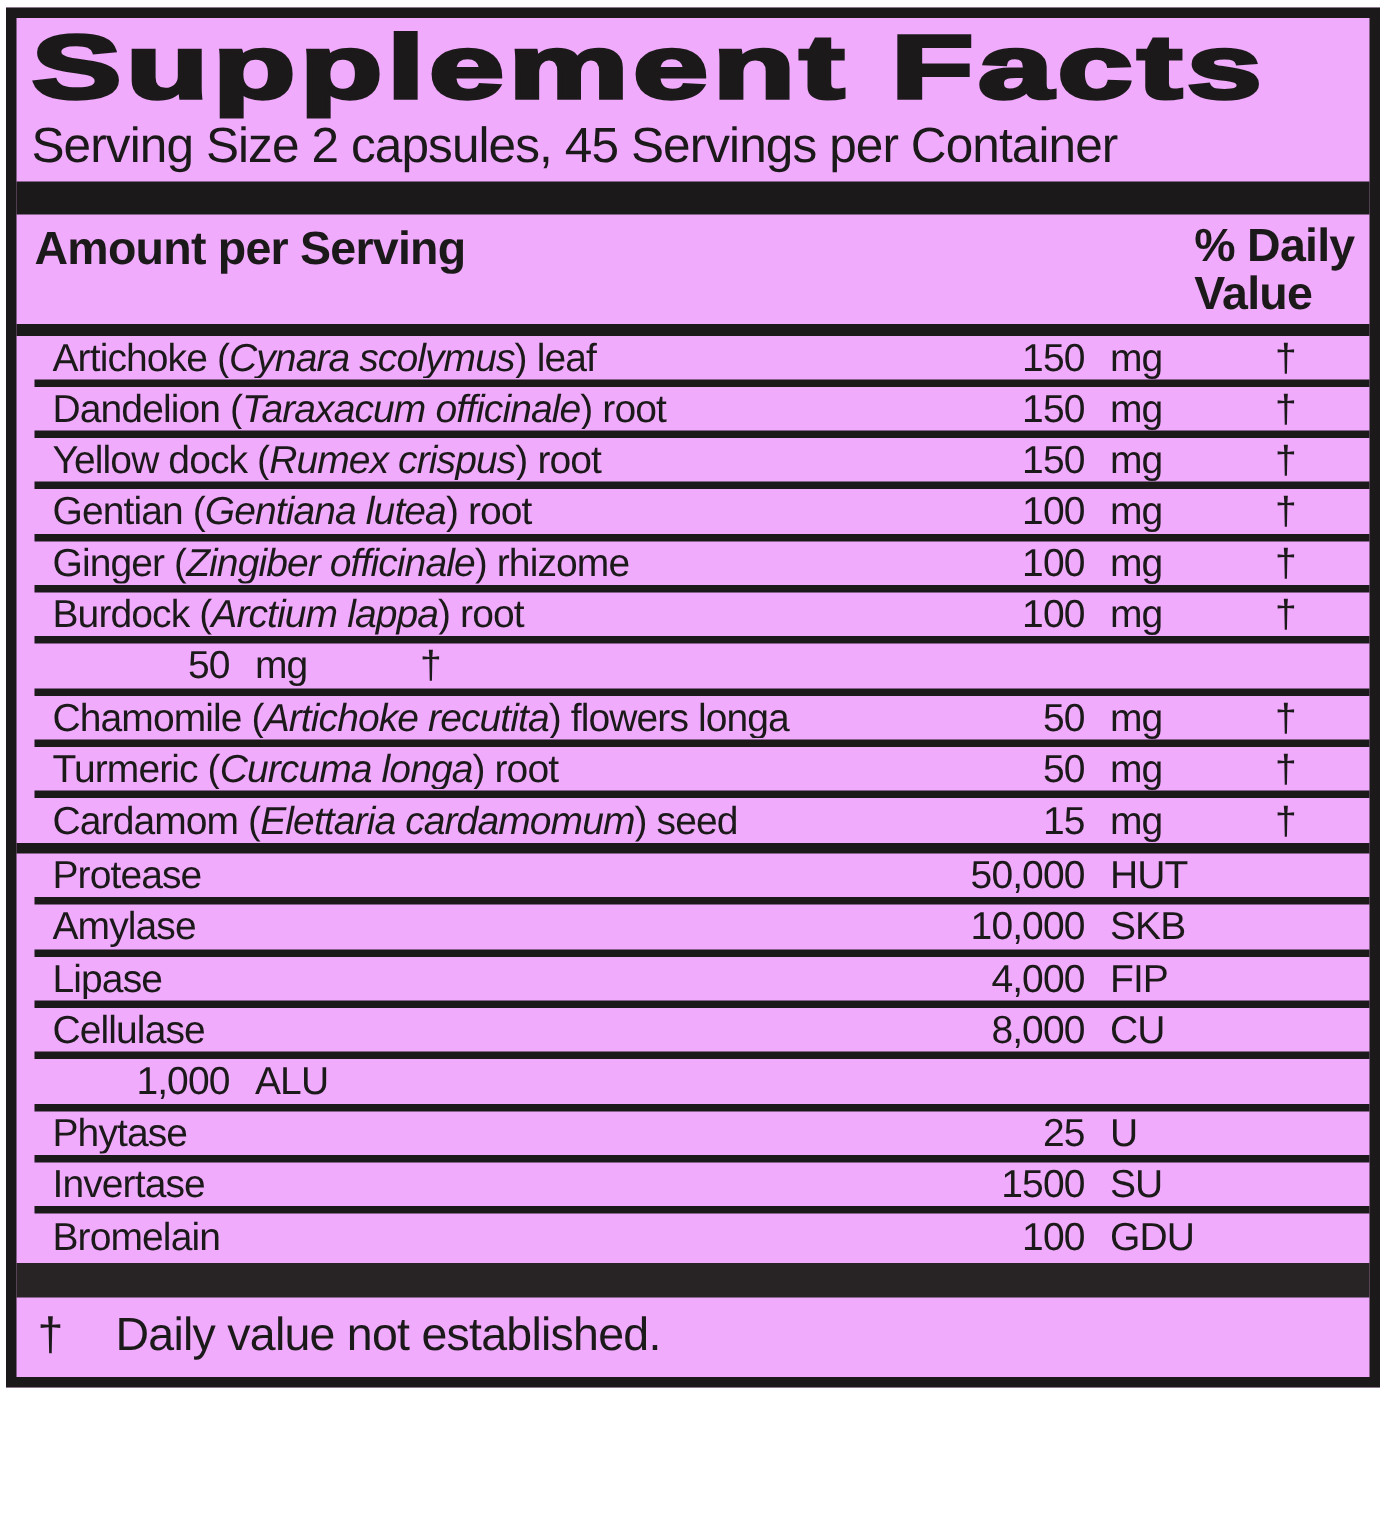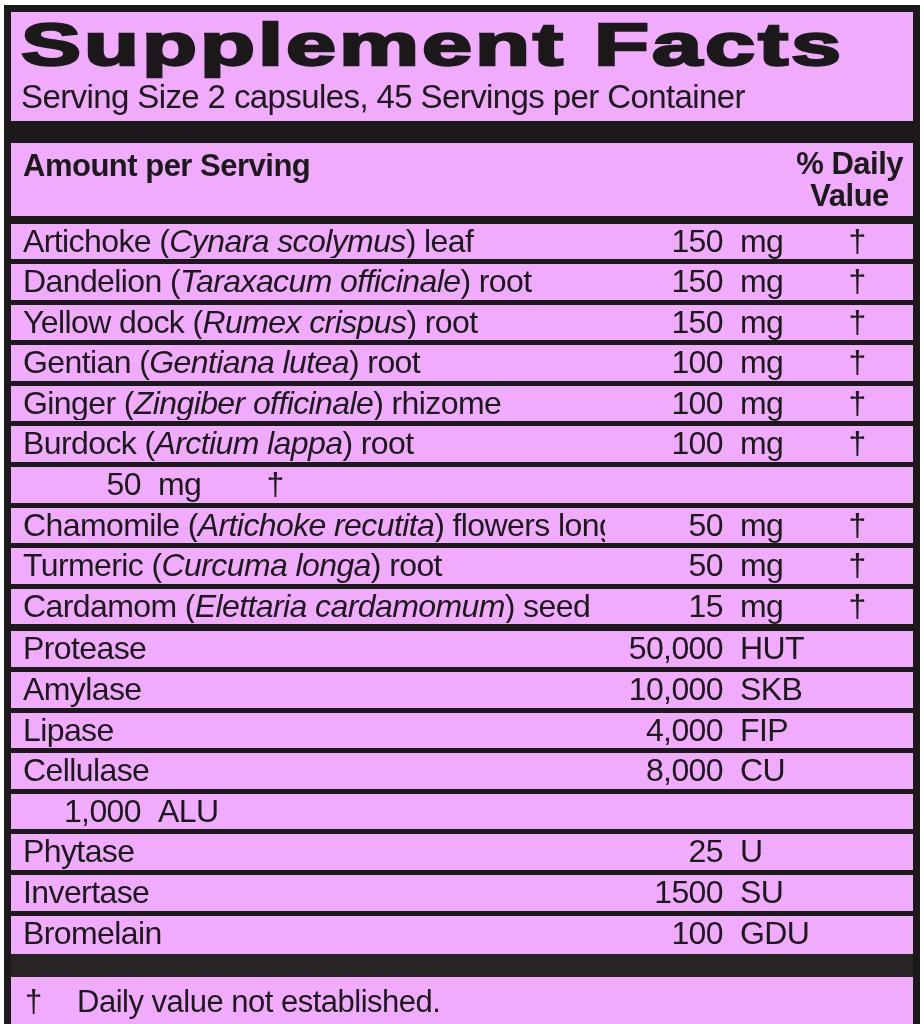--- a/index.html
+++ b/index.html
@@ -23,27 +23,28 @@
   .serving{
     padding:4px 6px 6px 10px;
     font-size:33px; letter-spacing:-0.6px; line-height:1.1;
   }
   .bar-thick{ height:22px; background:var(--ink); }
   .header-row{
     display:flex; justify-content:space-between; align-items:flex-start;
     padding:5px 10px 4px 12px;
   }
   .hdr-left{ font-size:31px; font-weight:bold; letter-spacing:-0.5px; }
-  .hdr-right{ font-size:31px; font-weight:bold; text-align:center; line-height:1.02; letter-spacing:-0.5px; }
+  .hdr-right{ font-size:31px; font-weight:bold; text-align:left; line-height:1.02; letter-spacing:-0.5px; }
   .rule-8{ height:8px; background:var(--ink); }
   .row{
     display:flex; align-items:flex-end;
     min-height:30px; padding:1px 10px 1px 12px;
-    font-size:32px; letter-spacing:-0.6px; line-height:1.05;
+    font-size:26px; letter-spacing:-0.6px; line-height:1.05;
     border-bottom:5px solid var(--ink);
+    margin-left:12px;
   }
   .r-name{ flex:1; white-space:nowrap; overflow:hidden; }
   .r-name i{ font-style:italic; }
   .r-amt{ width:118px; text-align:right; white-space:nowrap; }
   .r-unit{ width:88px; padding-left:17px; white-space:nowrap; }
   .r-dv{ width:92px; text-align:center; }
   #herb-rows{ border-bottom:7px solid var(--ink); }
   #herb-rows .row:last-child, #enzyme-rows .row:last-child{ border-bottom:none; }
   .bar-ghost{ height:23px; background:var(--bar); margin-top:3px; }
   .footnote{

